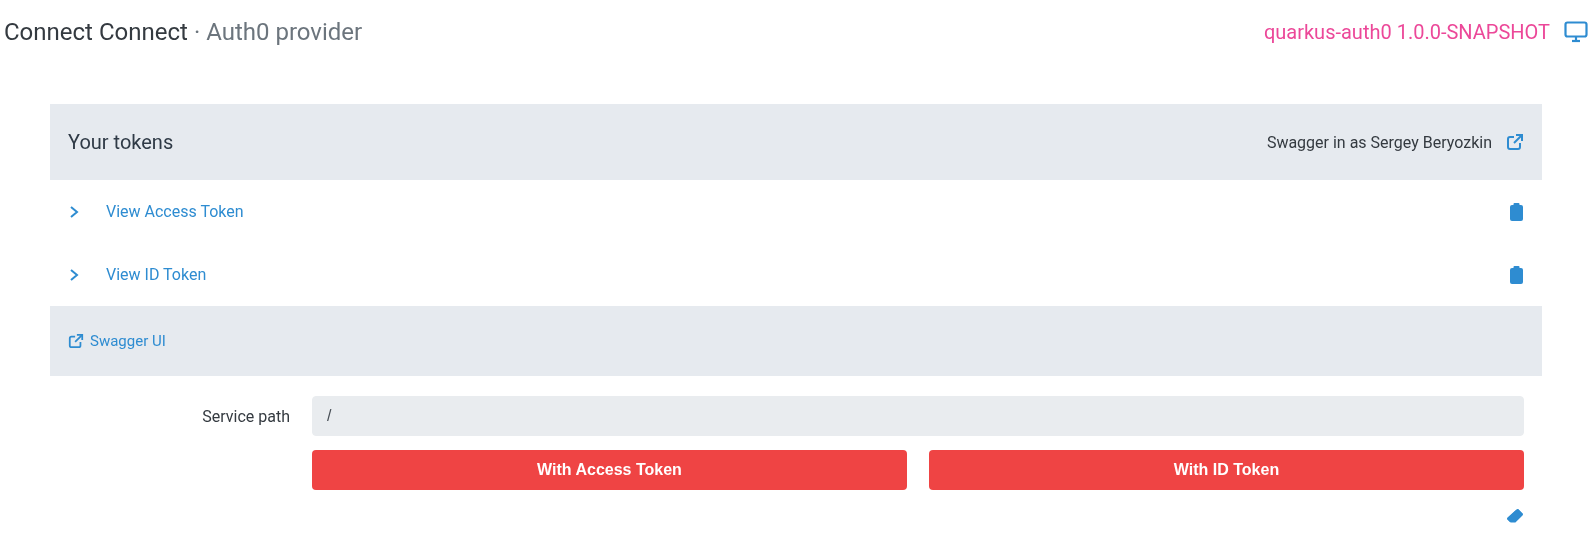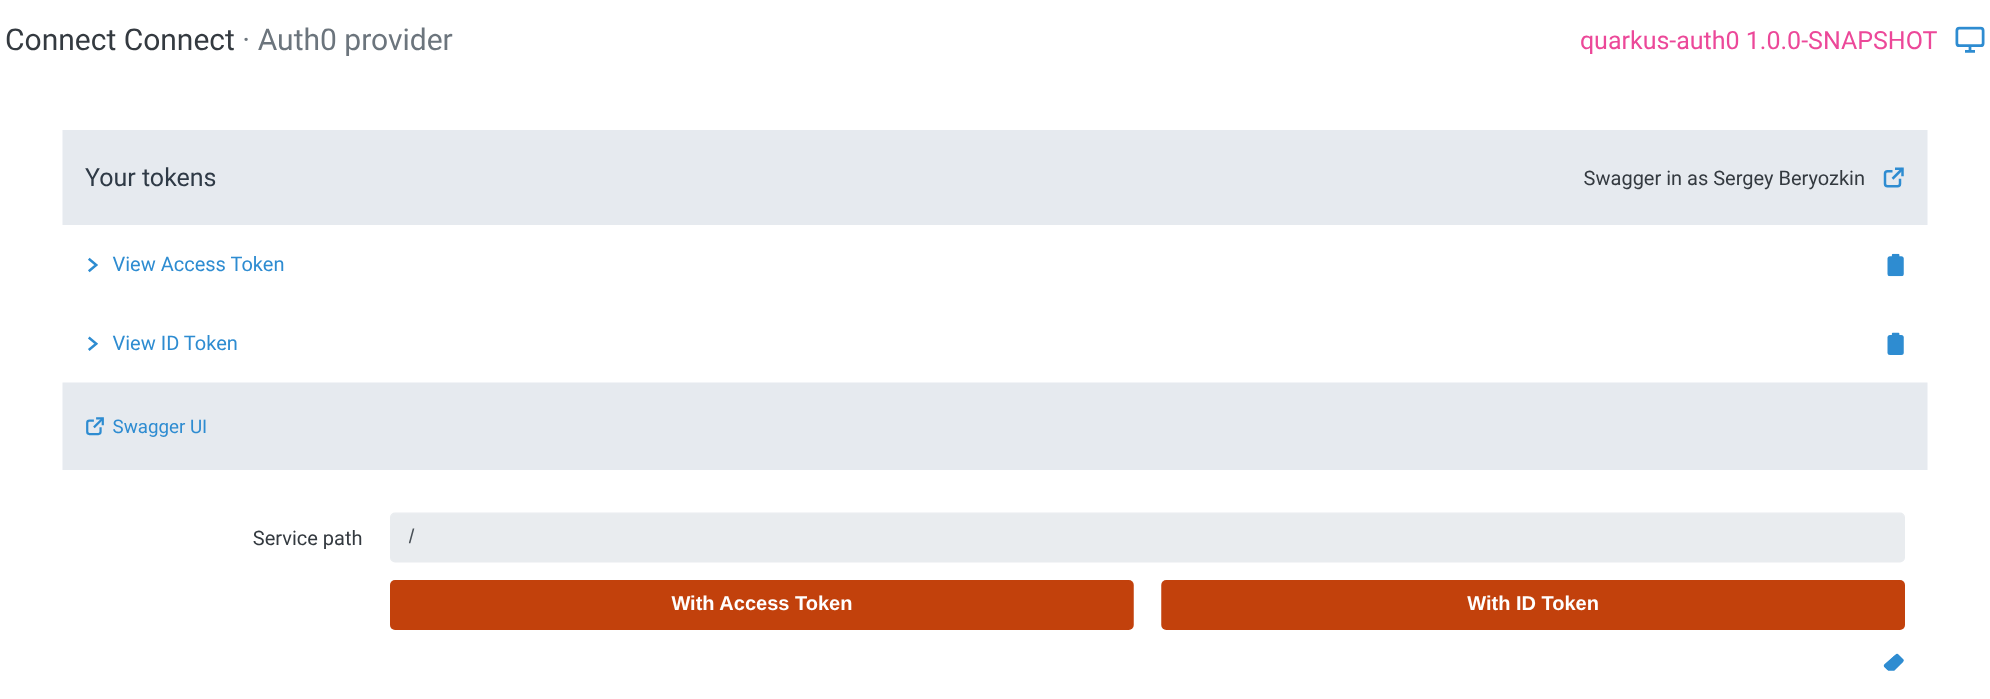--- a/index.html
+++ b/index.html
@@ -78,21 +78,21 @@
     }
     .token-row {
       display: flex;
       align-items: center;
       justify-content: space-between;
       padding: 22px 18px;
     }
     .token-link {
       display: flex;
       align-items: center;
-      gap: 10px;
+      gap: 26px;
       color: #2e8cd1;
       font-size: 16px;
       cursor: pointer;
     }
     .chevron {
       color: #2e8cd1;
       display: inline-flex;
     }
     .clipboard-icon {
       color: #2e8cd1;
@@ -101,21 +101,21 @@
     }
     .swagger-link {
       display: flex;
       align-items: center;
       gap: 6px;
       color: #2e8cd1;
       font-size: 15px;
       cursor: pointer;
     }
     .form-area {
-      padding: 34px 18px 8px 18px;
+      padding: 20px 18px 8px 18px;
     }
     .form-row {
       display: flex;
       align-items: center;
       gap: 22px;
     }
     .form-label {
       width: 222px;
       text-align: right;
       font-size: 16px;
@@ -131,21 +131,21 @@
       color: #495057;
     }
     .button-row {
       display: flex;
       gap: 22px;
       margin-top: 14px;
       margin-left: 244px;
     }
     .btn {
       flex: 1;
-      background: #c2410c;
+      background: #ef4444;
       color: #ffffff;
       border: none;
       border-radius: 4px;
       padding: 11px 0;
       font-size: 16px;
       font-weight: 600;
       cursor: pointer;
       text-align: center;
     }
     .eraser-row {

